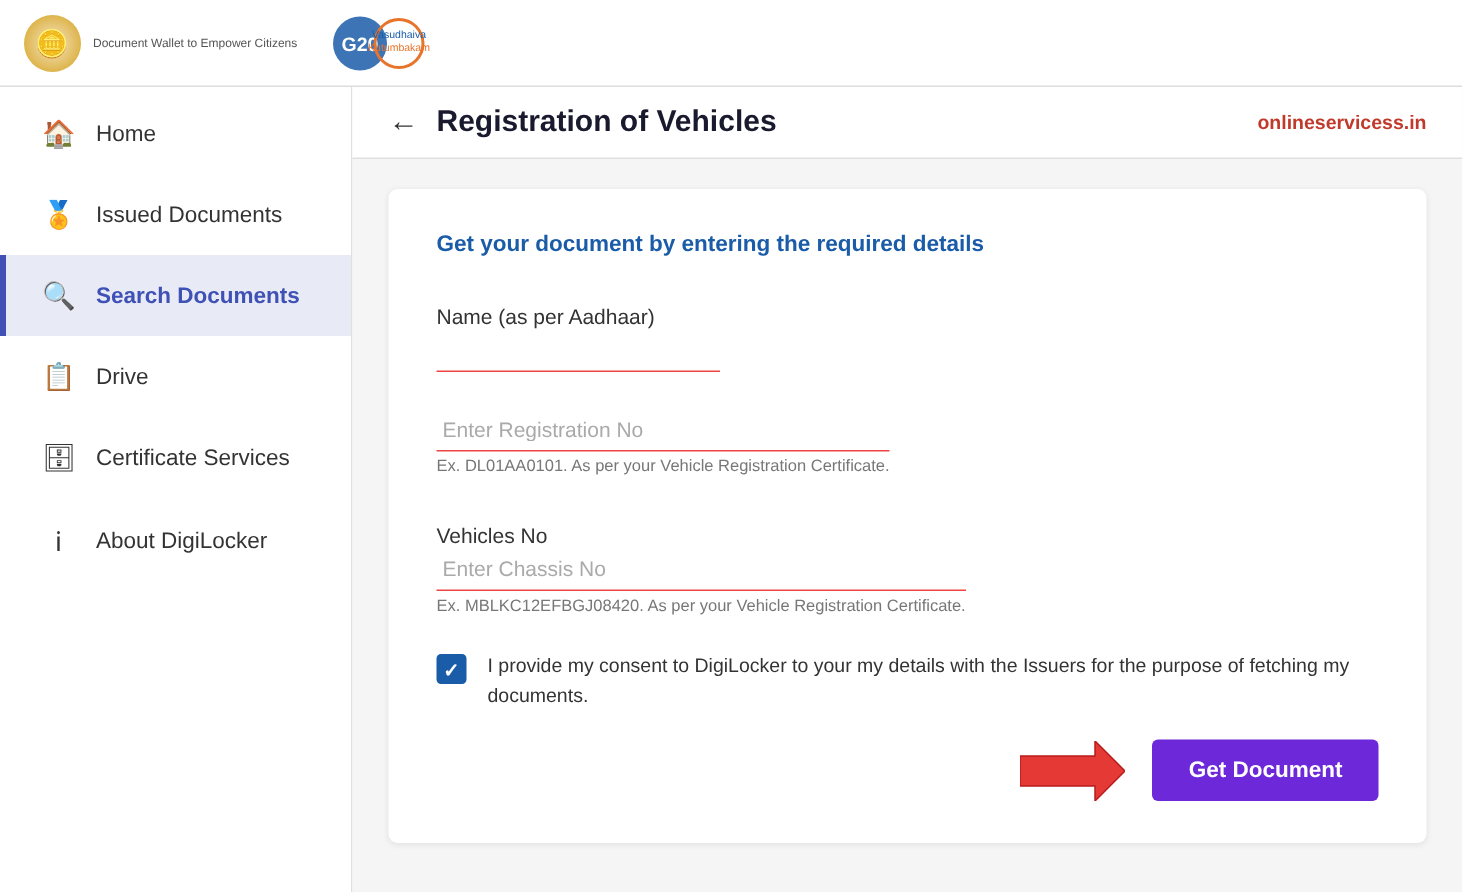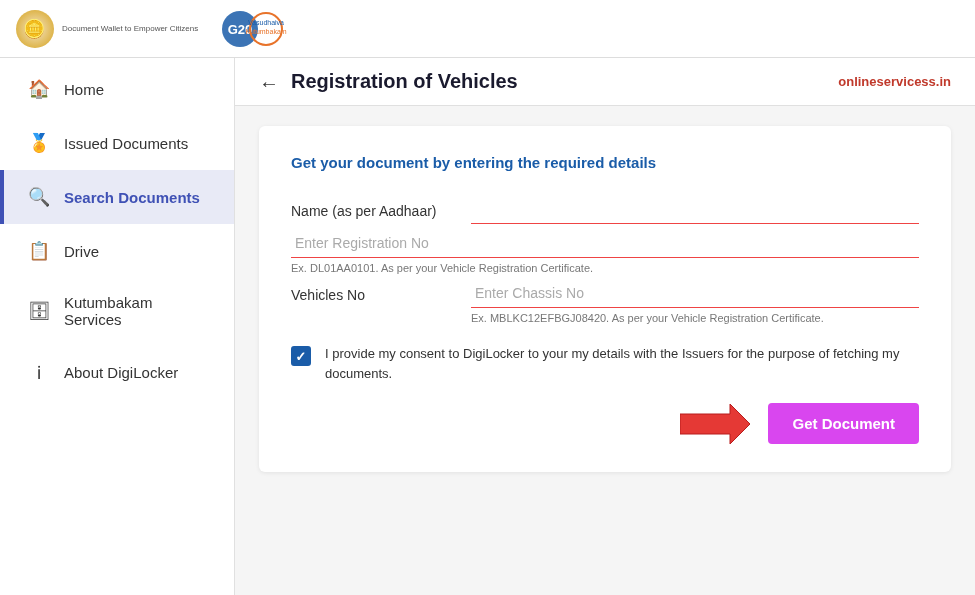--- a/index.html
+++ b/index.html
@@ -114,21 +114,22 @@
     }
     .form-subtitle {
       font-size: 15px;
       font-weight: bold;
       color: #1a5ca8;
       margin-bottom: 24px;
     }
     .form-row {
       display: flex;
       align-items: flex-start;
-      margin-bottom: 5px;
+      margin-bottom: 24px;
+      flex-direction: column;
     }
     .form-label {
       width: 180px;
       min-width: 180px;
       font-size: 14px;
       color: #333;
       padding-top: 8px;
     }
     .form-field {
       flex: 1;
@@ -193,21 +194,21 @@
       align-items: center;
       justify-content: flex-end;
       gap: 18px;
       margin-top: 8px;
     }
     .arrow-icon {
       display: flex;
       align-items: center;
     }
     .get-doc-btn {
-      background: #d946ef;
+      background: #6d28d9;
       color: #fff;
       border: none;
       border-radius: 4px;
       padding: 12px 24px;
       font-size: 15px;
       font-weight: bold;
       cursor: pointer;
     }
 
     
@@ -260,21 +261,21 @@
     <div class="sidebar-item active">
       <span class="icon">🔍</span>
       <span>Search Documents</span>
     </div>
     <div class="sidebar-item">
       <span class="icon">📋</span>
       <span>Drive</span>
     </div>
     <div class="sidebar-item">
       <span class="icon">🗄</span>
-      <span>Kutumbakam Services</span>
+      <span>Certificate Services</span>
     </div>
     <div class="sidebar-item">
       <span class="icon">ℹ</span>
       <span>About DigiLocker</span>
     </div>
   </nav>
 
   <main class="main">
 
     <div class="topbar">

